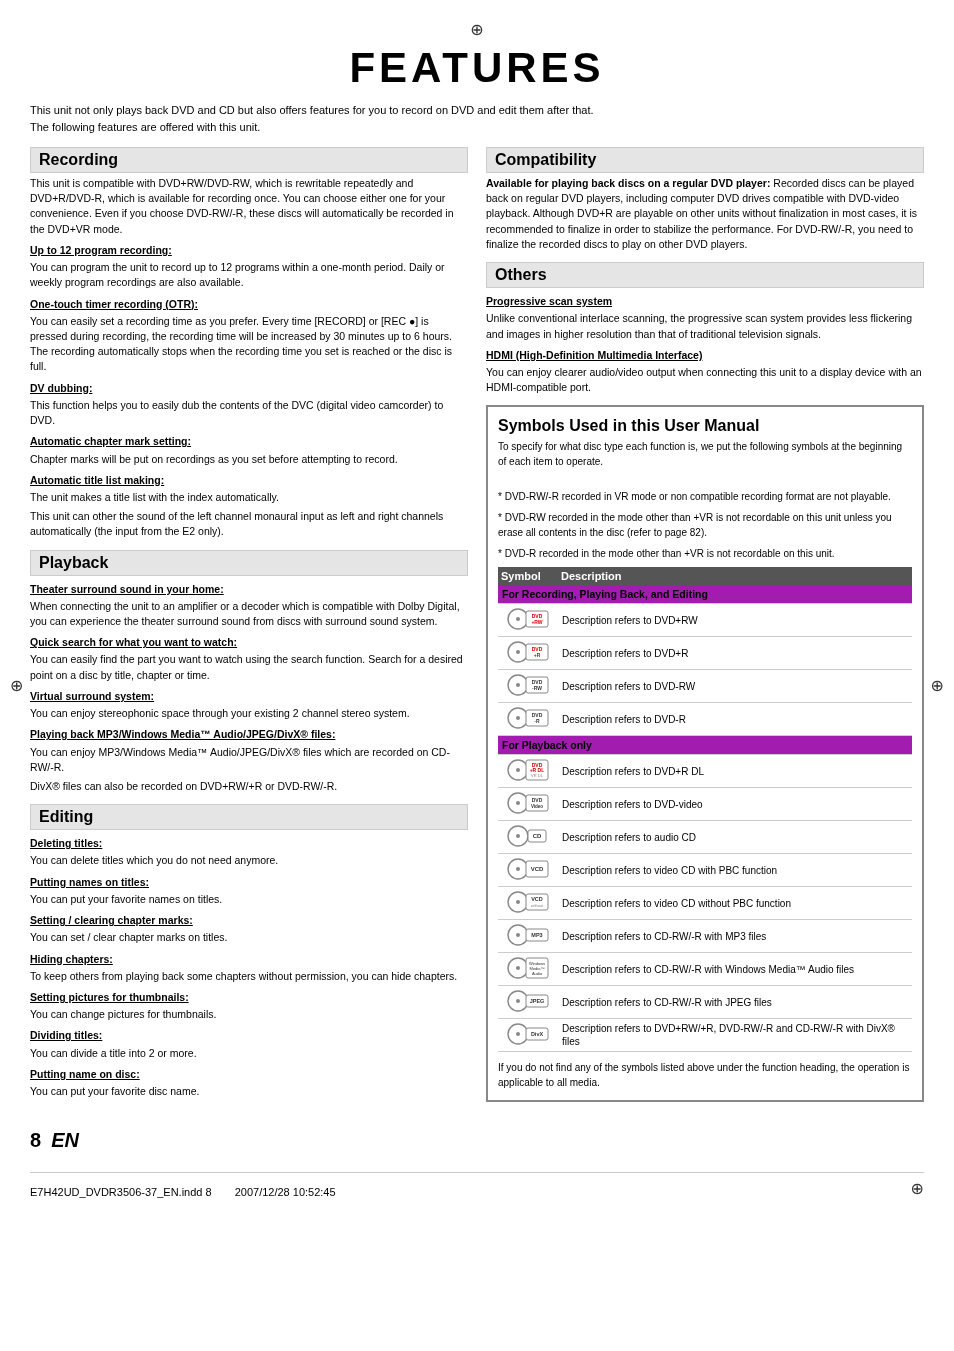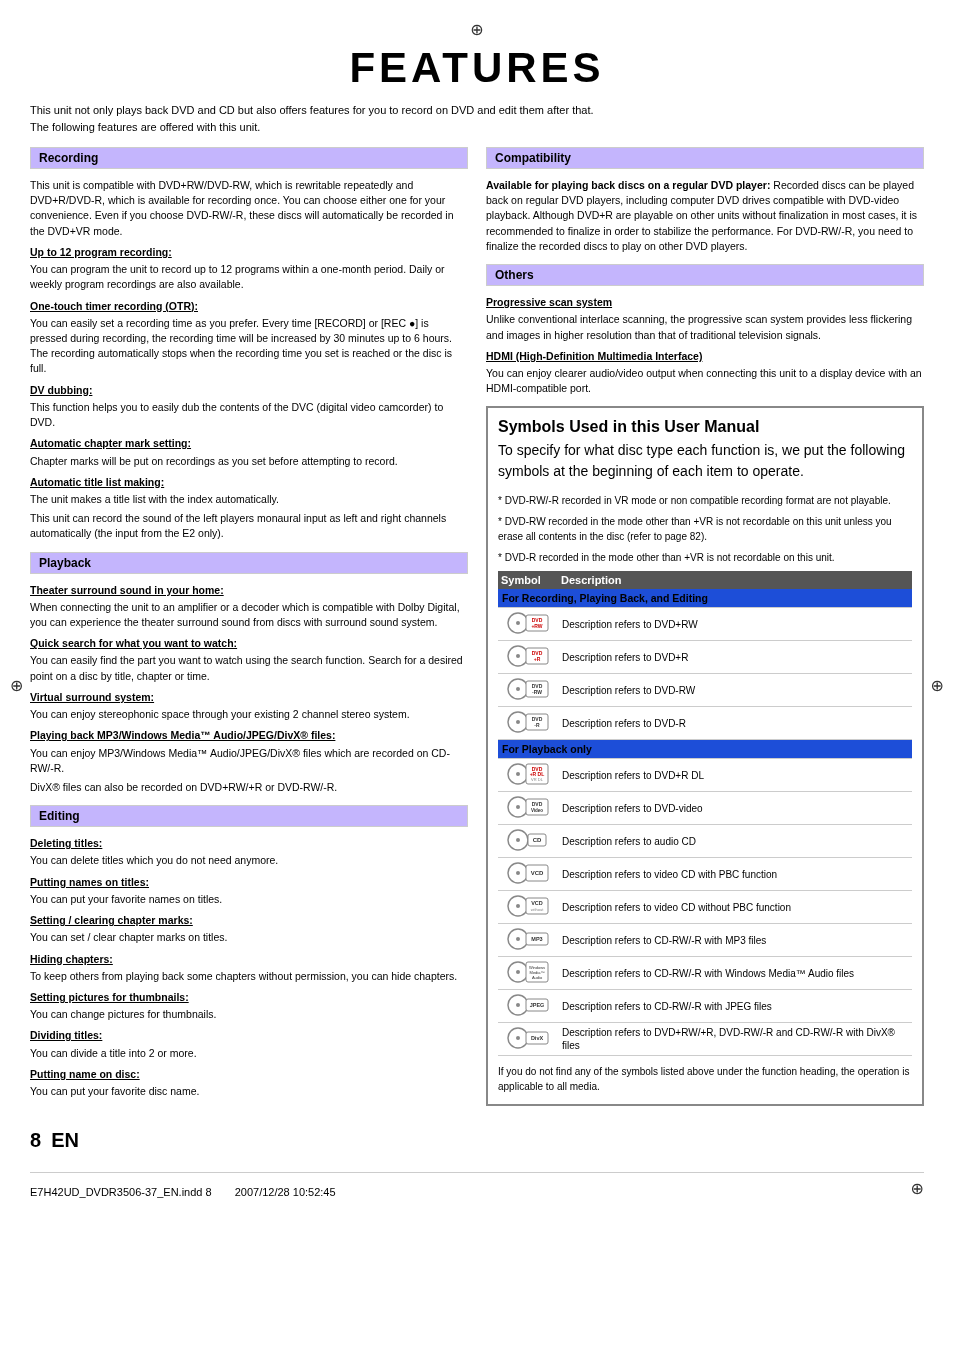--- a/index.html
+++ b/index.html
@@ -42,25 +42,25 @@
       display: flex;
       gap: 18px;
     }
     .left-col {
       flex: 1;
     }
     .right-col {
       flex: 1;
     }
     .section-header {
-      background: #c4b5fd;
-      font-weight: bold;
-      font-size: 12px;
+      background: #e5e5e5;
+      font-weight: bold;
+      font-size: 16px;
       padding: 3px 8px;
-      margin-bottom: 9px;
+      margin-bottom: 3px;
       border: 1px solid #ccc;
     }
     .section-content {
       font-size: 10.5px;
       line-height: 1.45;
       margin-bottom: 10px;
     }
     .subsection-title {
       font-weight: bold;
       margin-top: 6px;
@@ -77,23 +77,23 @@
       border: 2px solid #888;
       padding: 10px;
       margin-top: 8px;
     }
     .symbols-title {
       font-size: 16px;
       font-weight: bold;
       margin-bottom: 4px;
     }
     .symbols-intro {
-      font-size: 14px;
+      font-size: 10px;
       line-height: 1.5;
-      margin-bottom: 11px;
+      margin-bottom: 20px;
     }
     .symbols-note {
       font-size: 10px;
       line-height: 1.5;
       margin-bottom: 6px;
     }
     .symbol-table {
       width: 100%;
       border-collapse: collapse;
       font-size: 10.5px;
@@ -102,21 +102,21 @@
       background: #555;
       color: #fff;
       padding: 3px 3px;
       text-align: left;
       font-size: 11px;
     }
     .symbol-table th.symbol-col {
       width: 60px;
     }
     .row-group-header td {
-      background: #1d4ed8;
+      background: #a21caf;
       font-weight: bold;
       padding: 3px 6px;
       font-size: 10.5px;
     }
     .symbol-table td {
       padding: 3px 4px;
       border-bottom: 1px solid #ccc;
       vertical-align: middle;
     }
     .symbol-cell {
@@ -202,21 +202,21 @@
           <div class="subsection-title">Up to 12 program recording:</div>
           <div class="subsection-content">You can program the unit to record up to 12 programs within a one-month period. Daily or weekly program recordings are also available.</div>
           <div class="subsection-title">One-touch timer recording (OTR):</div>
           <div class="subsection-content">You can easily set a recording time as you prefer. Every time [RECORD] or [REC ●] is pressed during recording, the recording time will be increased by 30 minutes up to 6 hours. The recording automatically stops when the recording time you set is reached or the disc is full.</div>
           <div class="subsection-title">DV dubbing:</div>
           <div class="subsection-content">This function helps you to easily dub the contents of the DVC (digital video camcorder) to DVD.</div>
           <div class="subsection-title">Automatic chapter mark setting:</div>
           <div class="subsection-content">Chapter marks will be put on recordings as you set before attempting to record.</div>
           <div class="subsection-title">Automatic title list making:</div>
           <div class="subsection-content">The unit makes a title list with the index automatically.</div>
-          <div class="subsection-content">This unit can record the sound of the left players monaural input as left and right channels automatically (the input from the E2 only).</div>
+          <div class="subsection-content">This unit can other the sound of the left channel monaural input as left and right channels automatically (the input from the E2 only).</div>
         </div>
       </div>
 
       <div>
         <div class="section-header">Playback</div>
         <div class="section-content">
           <div class="subsection-title">Theater surround sound in your home:</div>
           <div class="subsection-content">When connecting the unit to an amplifier or a decoder which is compatible with Dolby Digital, you can experience the theater surround sound from discs with surround sound system.</div>
           <div class="subsection-title">Quick search for what you want to watch:</div>
           <div class="subsection-content">You can easily find the part you want to watch using the search function. Search for a desired point on a disc by title, chapter or time.</div>
@@ -243,21 +243,21 @@
           <div class="subsection-content">You can change pictures for thumbnails.</div>
           <div class="subsection-title">Dividing titles:</div>
           <div class="subsection-content">You can divide a title into 2 or more.</div>
           <div class="subsection-title">Putting name on disc:</div>
           <div class="subsection-content">You can put your favorite disc name.</div>
         </div>
       </div>
 
       <div style="display:flex; align-items:baseline; margin-top:30px;">
         <span class="page-number">8</span>
-        <span class="page-lang" style="margin-left:10px;">EN</span>
+        <span class="page-lang" style="margin-left:10px;font-style:italic;">EN</span>
       </div>
     </div>
 
     <div class="right-col">
 
       <div>
         <div class="section-header">Compatibility</div>
         <div class="section-content">
           <span class="bold-compat">Available for playing back discs on a regular DVD player:</span>
           <span>Recorded discs can be played back on regular DVD players, including computer DVD drives compatible with DVD-video playback. Although DVD+R are playable on other units without finalization in most cases, it is recommended to finalize in order to stabilize the performance. For DVD-RW/-R, you need to finalize the recorded discs to play on other DVD players.</span>

